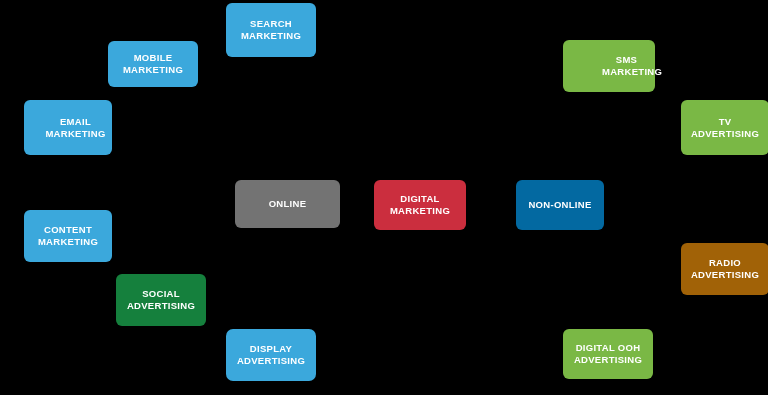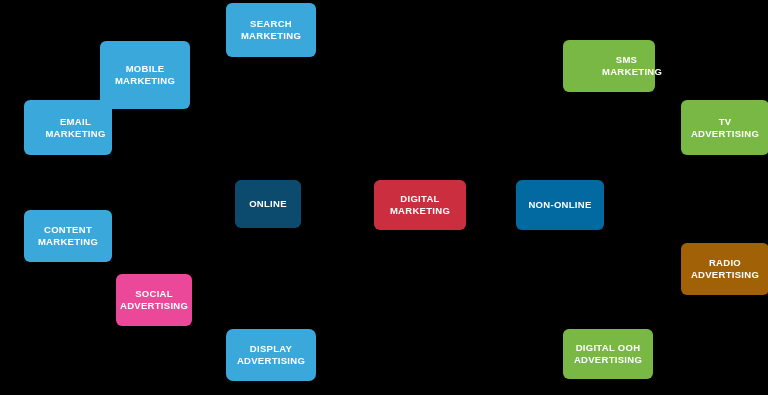--- a/index.html
+++ b/index.html
@@ -38,39 +38,39 @@
     width: 100%;
   }
 </style>
 </head>
 <body>
 
 <div id="diagram-canvas" style="width: 768px; height: 395px; background: rgb(0, 0, 0);">
     <div class="node" style="left: 358px; top: 180px; width: 92px; height: 50px; background: rgb(203, 46, 62);">
       <span class="label">DIGITAL MARKETING</span>
     </div>
-    <div class="node" style="left: 219px; top: 180px; width: 66px; height: 48px; background: #0c4a6e;">
+    <div class="node" style="left: 219px; top: 180px; width: 105px; height: 48px; background: #737373;">
       <span class="label">ONLINE</span>
     </div>
     <div class="node" style="left: 500px; top: 180px; width: 88px; height: 50px; background: #0369a1;">
       <span class="label">NON-ONLINE</span>
     </div>
     <div class="node" style="left: 210px; top: 3px; width: 90px; height: 54px; background: rgb(59, 168, 220);">
       <span class="label">SEARCH MARKETING</span>
     </div>
-    <div class="node" style="left: 84px; top: 41px; width: 90px; height: 68px; background: rgb(59, 168, 220);">
+    <div class="node" style="left: 92px; top: 41px; width: 90px; height: 46px; background: rgb(59, 168, 220);">
       <span class="label">MOBILE MARKETING</span>
     </div>
     <div class="node" style="left: 8px; top: 100px; width: 88px; height: 55px; background: rgb(59, 168, 220); padding-left: 19px;">
       <span class="label">EMAIL MARKETING</span>
     </div>
     <div class="node" style="left: 8px; top: 210px; width: 88px; height: 52px; background: rgb(59, 168, 220);">
       <span class="label">CONTENT MARKETING</span>
     </div>
-    <div class="node" style="left: 100px; top: 274px; width: 76px; height: 52px; background: #ec4899;">
+    <div class="node" style="left: 100px; top: 274px; width: 90px; height: 52px; background: #15803d;">
       <span class="label">SOCIAL ADVERTISING</span>
     </div>
     <div class="node" style="left: 210px; top: 329px; width: 90px; height: 52px; background: rgb(59, 168, 220); border-radius: 7px;">
       <span class="label">DISPLAY ADVERTISING</span>
     </div>
     <div class="node" style="left: 547px; top: 40px; width: 92px; height: 52px; background: rgb(122, 184, 69); padding-left: 39px;">
       <span class="label">SMS MARKETING</span>
     </div>
     <div class="node" style="left: 665px; top: 100px; width: 88px; height: 55px; background: rgb(122, 184, 69);">
       <span class="label">TV ADVERTISING</span>

